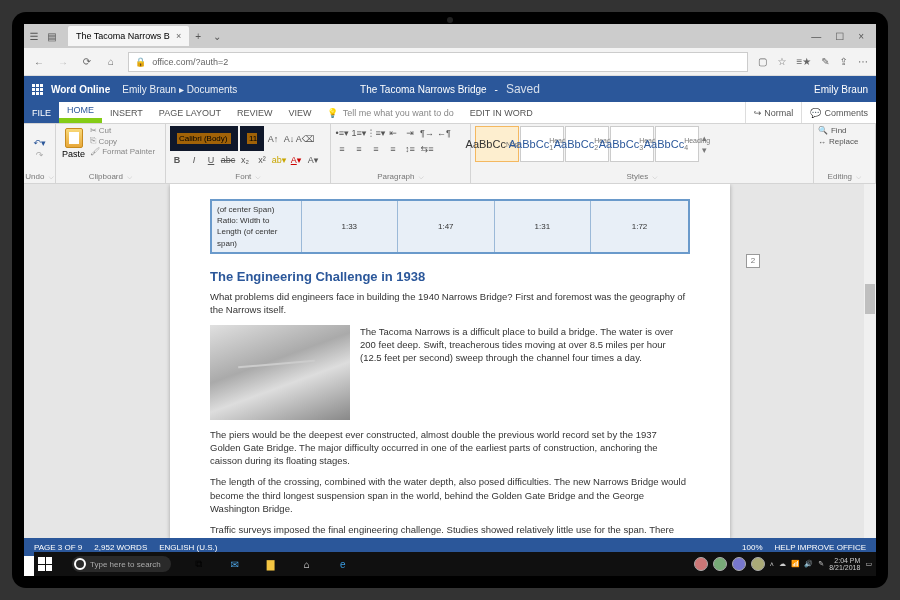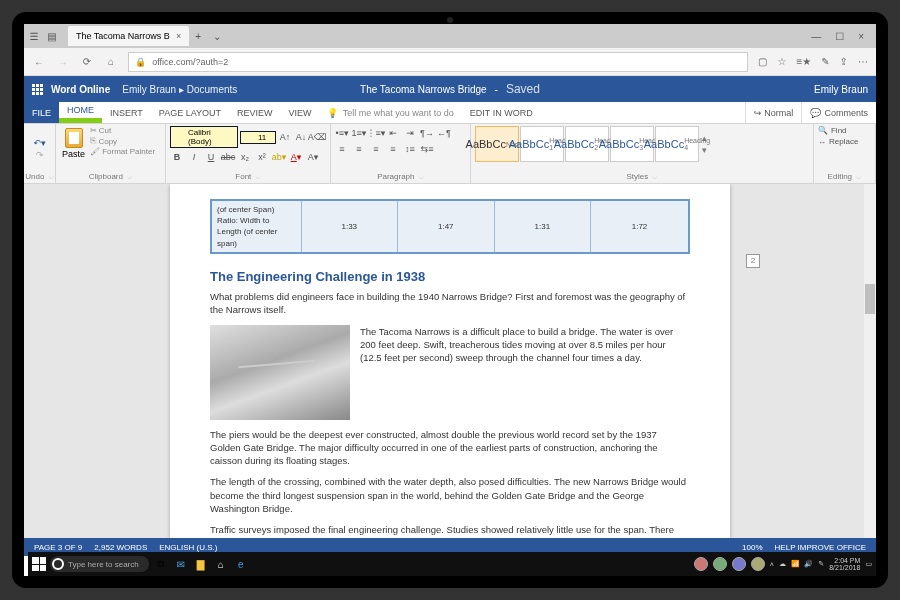--- a/index.html
+++ b/index.html
@@ -41,21 +41,21 @@
 .rgroup .lbl::after{content:"⌵";font-size:7px;color:#999}
 .rgtop{display:flex;align-items:flex-start;gap:3px;flex:1}
 .undo-g{width:32px}
 .undo-g .rgtop{flex-direction:column;gap:2px;align-items:center;justify-content:center}
 .paste-big{display:flex;flex-direction:column;align-items:center;gap:1px;padding:2px}
 .paste-ico{width:18px;height:20px;background:linear-gradient(#f9d978,#e8a83a);border:1px solid #c78b1e;border-radius:2px;position:relative}
 .paste-ico::after{content:"";position:absolute;top:3px;left:3px;right:3px;bottom:3px;background:#fff}
 .clip-small{display:flex;flex-direction:column;gap:1px;color:#888;font-size:8px}
 .clip-small span{display:flex;align-items:center;gap:2px}
 .font-row{display:flex;gap:2px;align-items:center;margin-bottom:2px}
-.sel{background:#fef9c3;border:1px solid #0f172a;padding:1px 17px;font-size:8px;min-width:0}
+.sel{background:#a16207;border:7px solid #0f172a;padding:1px 2px;font-size:8px;min-width:0}
 .sel.family{width:68px}
 .sel.size{width:24px}
 .fbtns{display:flex;gap:3px;align-items:center}
 .fb{width:14px;height:14px;display:flex;align-items:center;justify-content:center;color:#555}
 .para-row{display:flex;gap:3px;align-items:center;margin-bottom:2px}
 .pb{width:14px;height:14px;display:flex;align-items:center;justify-content:center;color:#555}
 .styles-row{display:flex;gap:1px;align-items:center}
 .style-box{width:44px;height:36px;background:#fff;border:1px solid #ccc;display:flex;flex-direction:row;align-items:center;justify-content:center;font-size:7px}
 .style-box.sel-s{border:1px solid #f4b860;background:#fdeecf}
 .style-box .aa{font-size:11px;color:#333}
@@ -72,21 +72,21 @@
 .h2{color:#2b579a;font-size:13px;font-weight:600;margin:14px 0 4px}
 .p{margin-bottom:8px;font-size:9.5px}
 .img-wrap{display:flex;gap:10px;margin:8px 0}
 .doc-img{width:140px;height:95px;background:linear-gradient(160deg,#e0e0e0 0%,#aaa 40%,#ddd 60%,#888 100%);position:relative;flex-shrink:0}
 .doc-img::after{content:"";position:absolute;top:40%;left:20%;width:55%;height:2px;background:#ccc;transform:rotate(-5deg)}
 .scroll-r{position:absolute;right:0;top:0;bottom:0;width:12px;background:#f0f0f0}
 .thumb{position:absolute;right:1px;width:10px;height:30px;background:#bfbfbf;top:100px}
 .ruler-mark{position:absolute;right:-30px;top:70px;width:14px;height:14px;border:1px solid #999;background:#fff;font-size:8px;display:flex;align-items:center;justify-content:center;color:#777}
 .statusbar{position:absolute;bottom:20px;left:0;right:0;height:18px;background:#2b579a;color:#fff;display:flex;align-items:center;padding:0 10px;font-size:8px;gap:12px}
 .statusbar .r{margin-left:auto;display:flex;gap:12px}
-.taskbar{position:absolute;bottom:0;left:4px;right:0;height:20px;background:#101010;display:flex;align-items:center;padding:12px 4px;gap:4px}
+.taskbar{position:absolute;bottom:0;left:10px;right:0;height:20px;background:#101010;display:flex;align-items:center;padding:12px 4px;gap:20px}
 .win-logo{width:14px;height:14px;display:grid;grid-template-columns:1fr 1fr;gap:1px}
 .win-logo span{background:#fff}
 .search-pill{display:flex;align-items:center;gap:4px;background:#2a2a2a;height:16px;padding:0 10px 0 2px;border-radius:8px;color:#aaa;font-size:8px}
 .search-pill .o{width:12px;height:12px;border:2px solid #fff;border-radius:50%}
 .tbico{width:16px;height:16px;display:flex;align-items:center;justify-content:center;font-size:10px}
 .tray{margin-left:auto;display:flex;align-items:center;gap:5px;color:#ccc;font-size:7px}
 .avatar{width:14px;height:14px;border-radius:50%;background:#888;border:1px solid #aaa}
 .clock{text-align:right;line-height:1}
 </style>
 </head>

